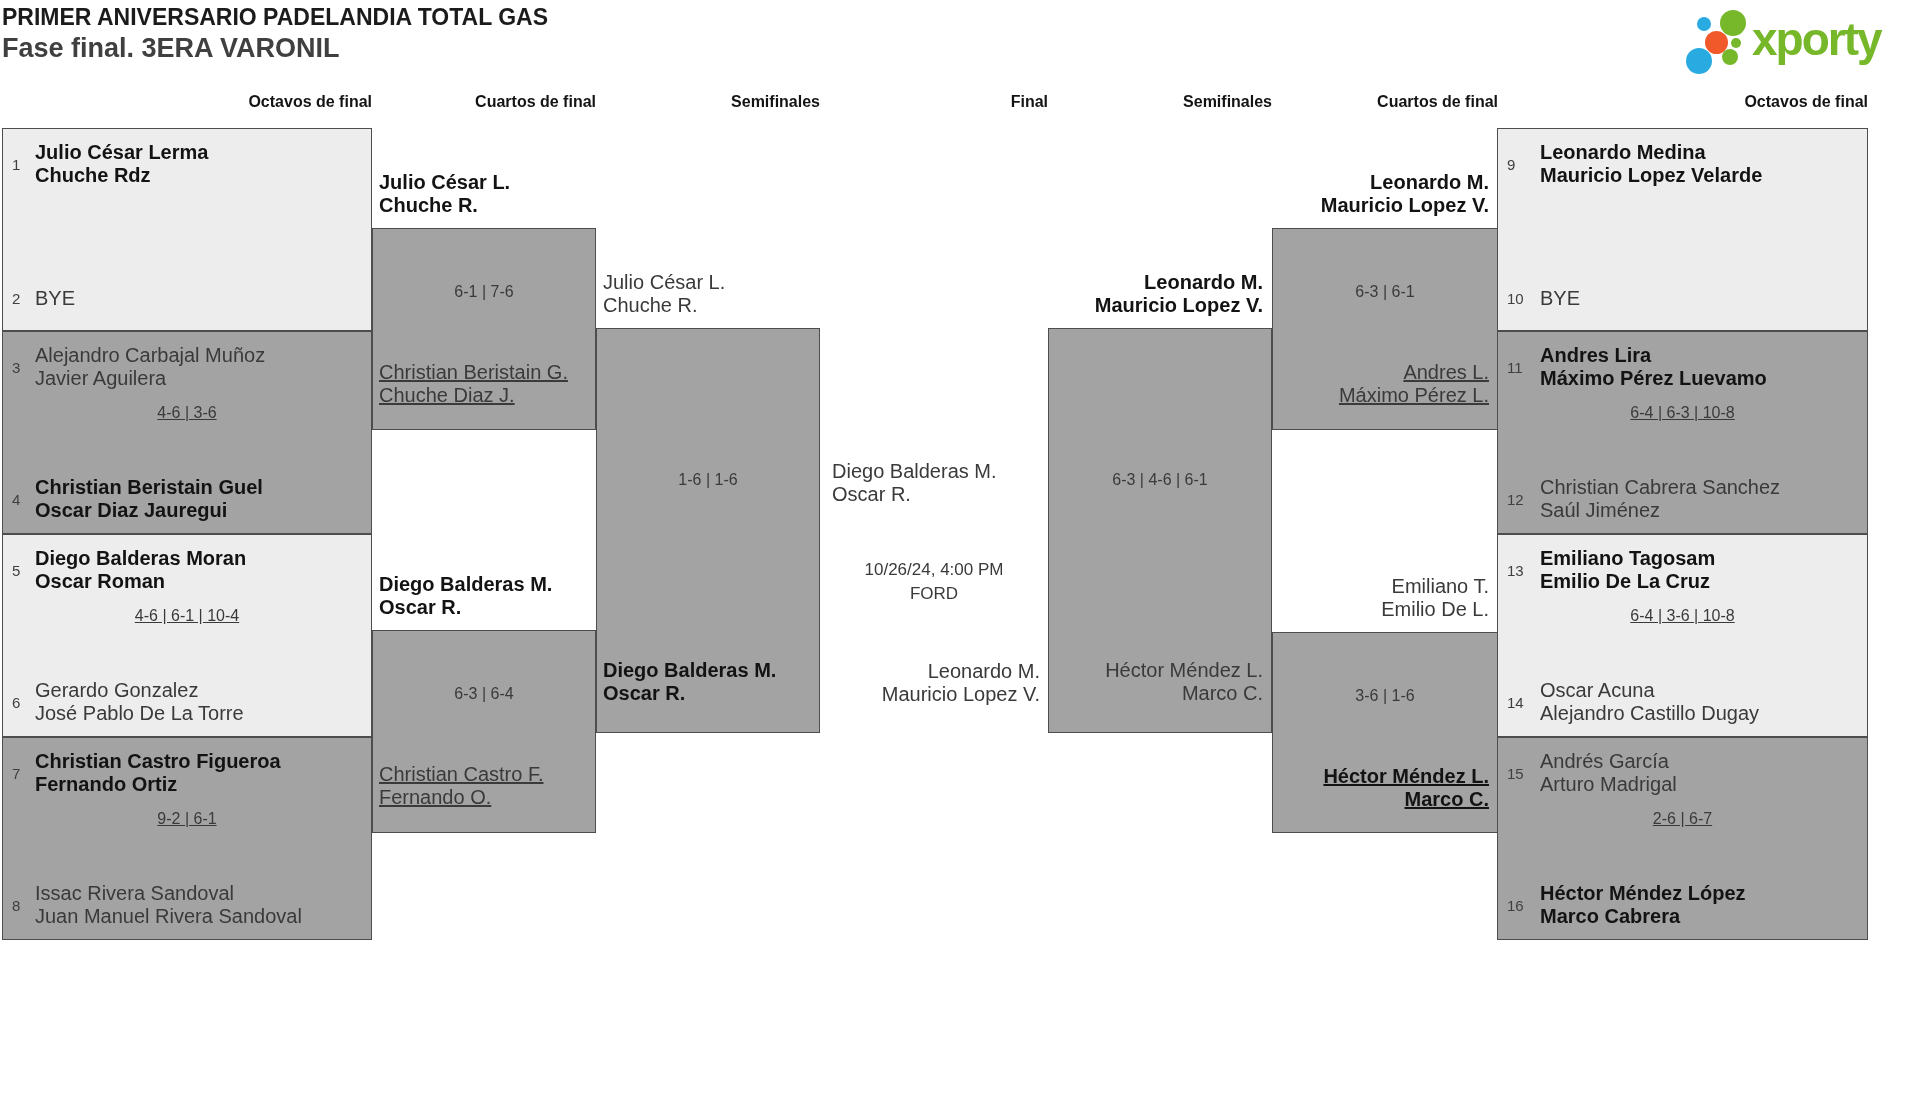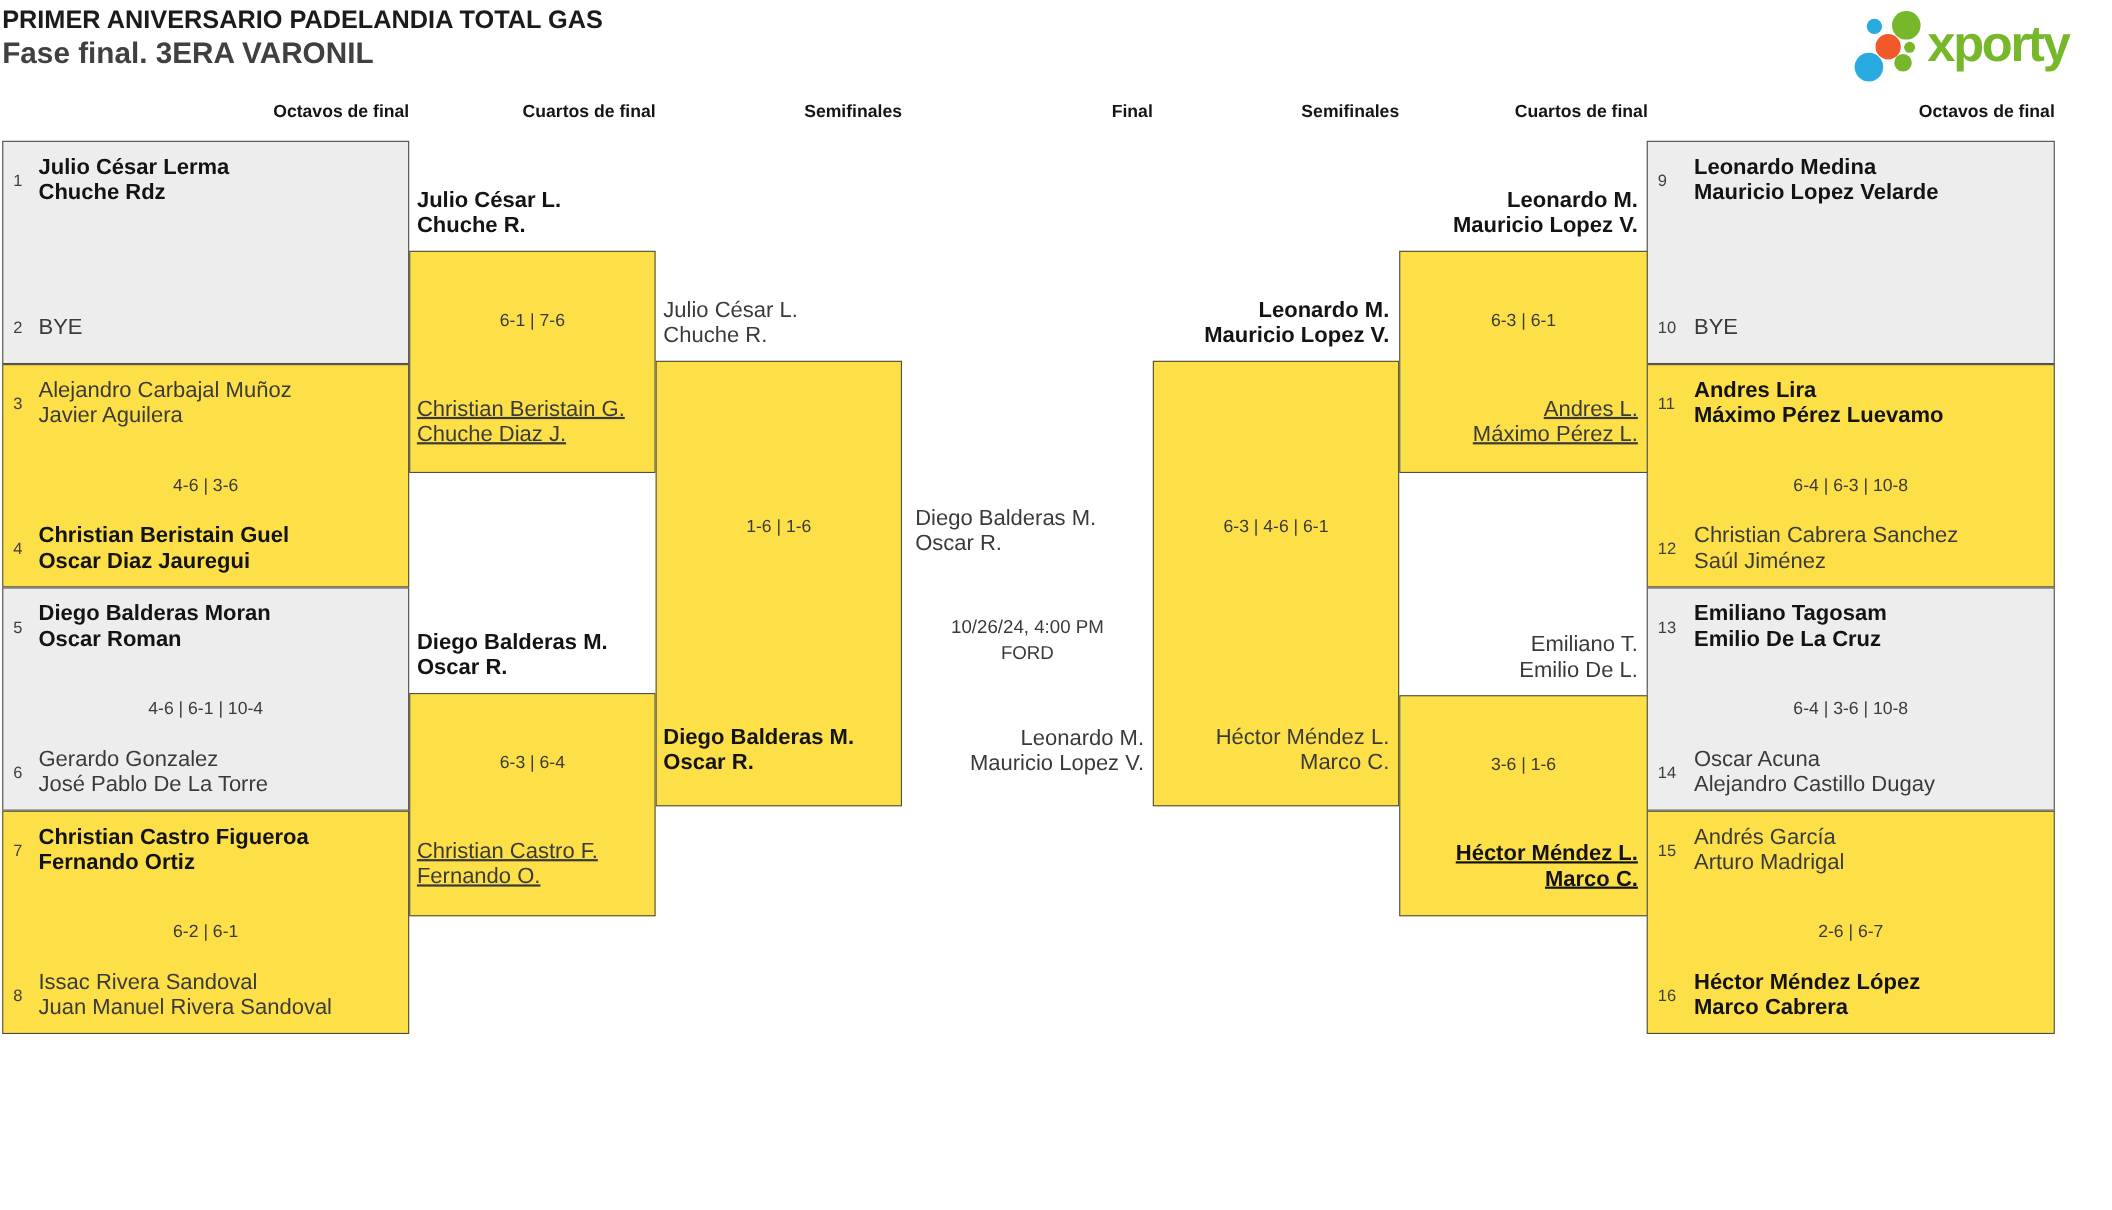--- a/index.html
+++ b/index.html
@@ -4,33 +4,33 @@
 <style>
   * { margin:0; padding:0; box-sizing:border-box; }
   html,body { background:#fff; }
   body { font-family:"Liberation Sans", sans-serif; color:#3a3a3a; }
   #stage { position:relative; width:1920px; height:1100px; background:#fff; overflow:hidden; }
   .title-line1 { position:absolute; left:2px; top:4px; font-size:23px; font-weight:700; color:#1b1b1b; }
   .title-line2 { position:absolute; left:2px; top:33px; font-size:27px; font-weight:700; color:#404040; }
 
   .round-h { position:absolute; top:93px; text-align:right; font-size:16px; font-weight:700; color:#141414; }
 
-  .box { position:absolute; border:1px solid var(--border,#4d4d4d); background:#fde047; }
+  .box { position:absolute; border:1px solid var(--border,#4d4d4d); background:#a3a3a3; }
   .box.shaded { background:var(--box_shaded,#ededed); }
 
   .trow { position:absolute; display:flex; align-items:center; gap:9px; }
   .seed { font-size:15px; color:#3f3f3f; flex:none; }
   .seed.sl { width:14px; }
   .seed.sr { width:24px; }
   .names { font-size:20px; line-height:23px; color:#3a3a3a; }
   .names.bold { font-weight:700; color:#131313; }
 
   .score { position:absolute; left:0; right:0; text-align:center; font-size:16px; color:#3a3a3a; }
   .o-t1 { top:12px; left:9px; }
-  .o-score { top:101px; }
+  .o-score { top:72px;text-decoration:underline; }
   .o-t2 { top:144px; left:9px; }
   .o-t2.bye { top:158px; }
 
   .w-above { position:absolute; bottom:calc(100% + 12px); left:6px; }
   .w-above.ra { left:auto; right:8px; text-align:right; }
   .q-score { top:42px;margin-top:12px; }
   .q-loser { position:absolute; top:132px; left:6px;text-decoration:underline; }
   .q-loser.ra { left:auto; right:8px; text-align:right; }
   .s-score { top:142px; }
   .s-loser { position:absolute; top:330px; left:6px; }
@@ -127,21 +127,21 @@
   </div>
 
   <div class="box" style="left:2px;top:737px;width:370px;height:203px">
     <div class="trow o-t1">
       <span class="seed sl">7</span>
       <div class="names bold">
         <div>Christian Castro Figueroa</div>
         <div>Fernando Ortiz</div>
       </div>
     </div>
-    <div class="score o-score">6-2 | 6-1</div>
+    <div class="score o-score">9-2 | 6-1</div>
     <div class="trow o-t2">
       <span class="seed sl">8</span>
       <div class="names">
         <div>Issac Rivera Sandoval</div>
         <div>Juan Manuel Rivera Sandoval</div>
       </div>
     </div>
   </div>
 
   <div class="box shaded" style="left:1497px;top:128px;width:371px;height:203px">

